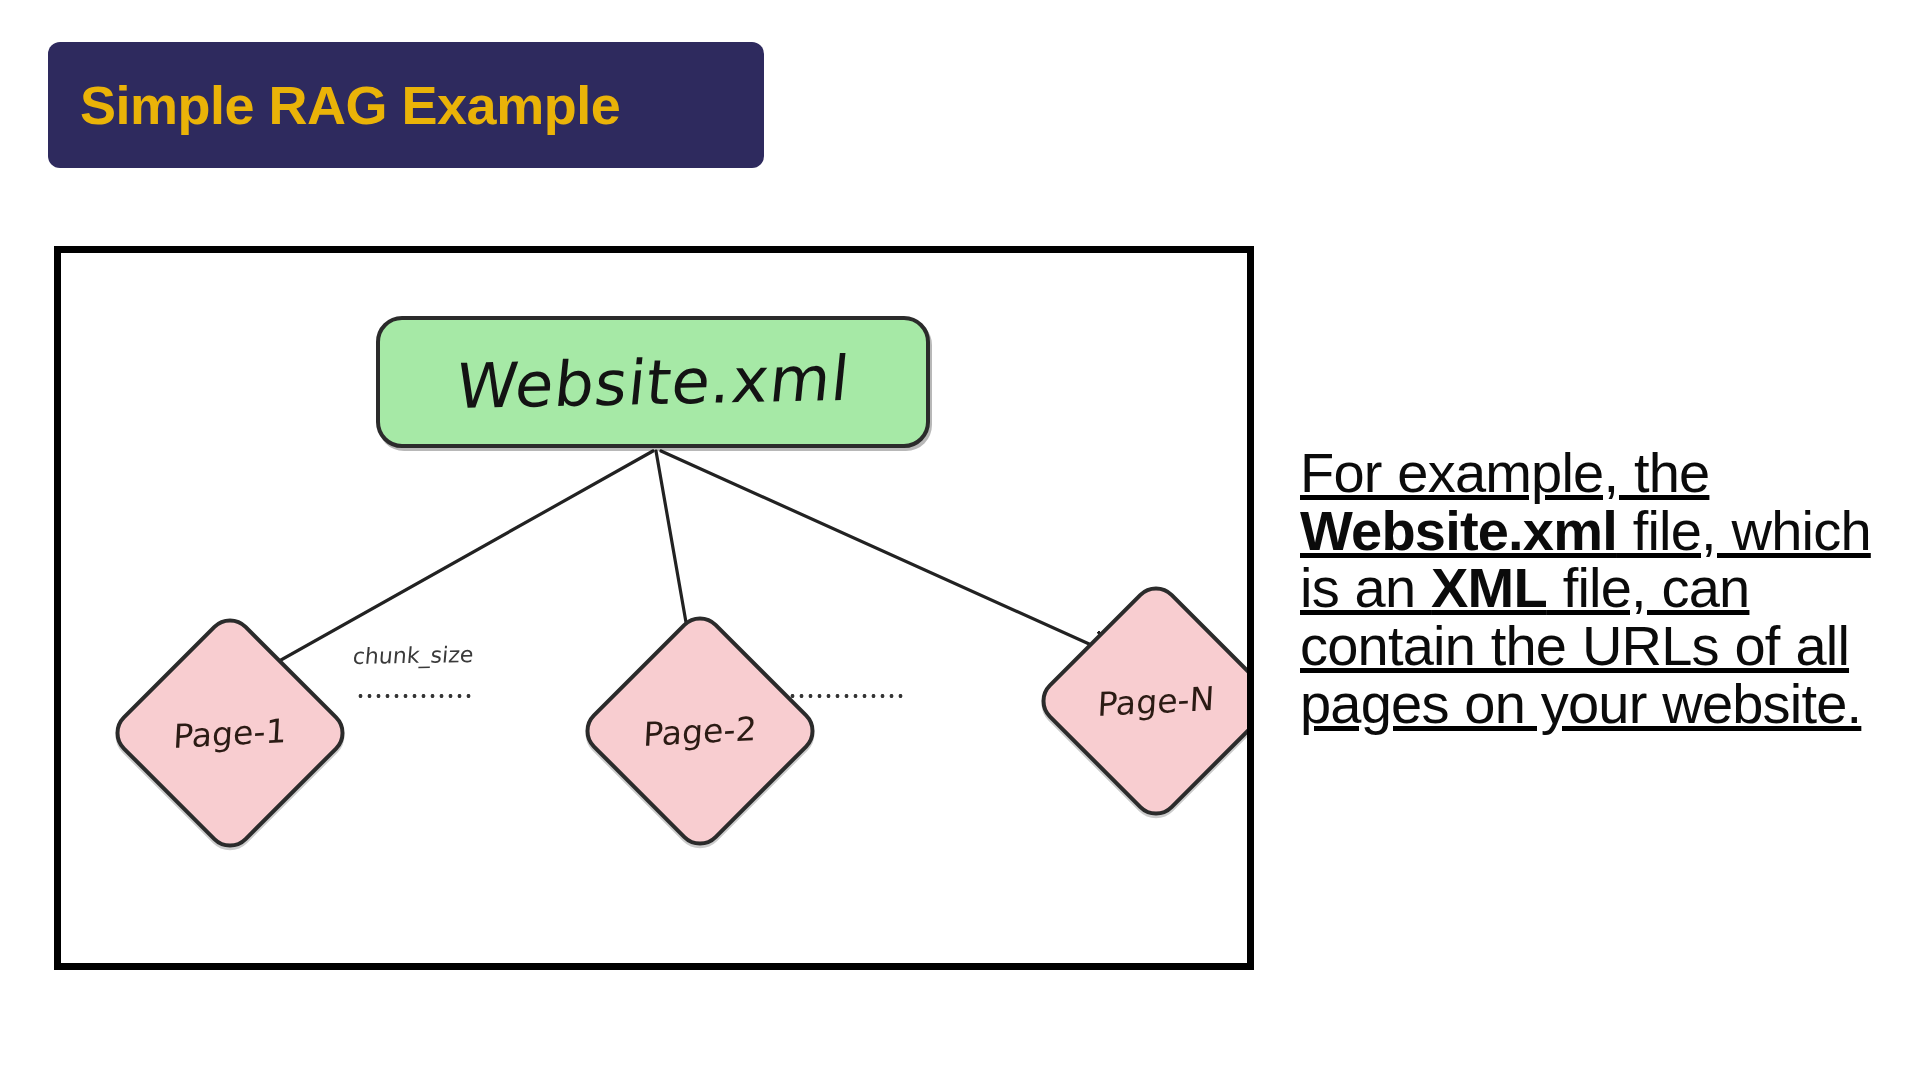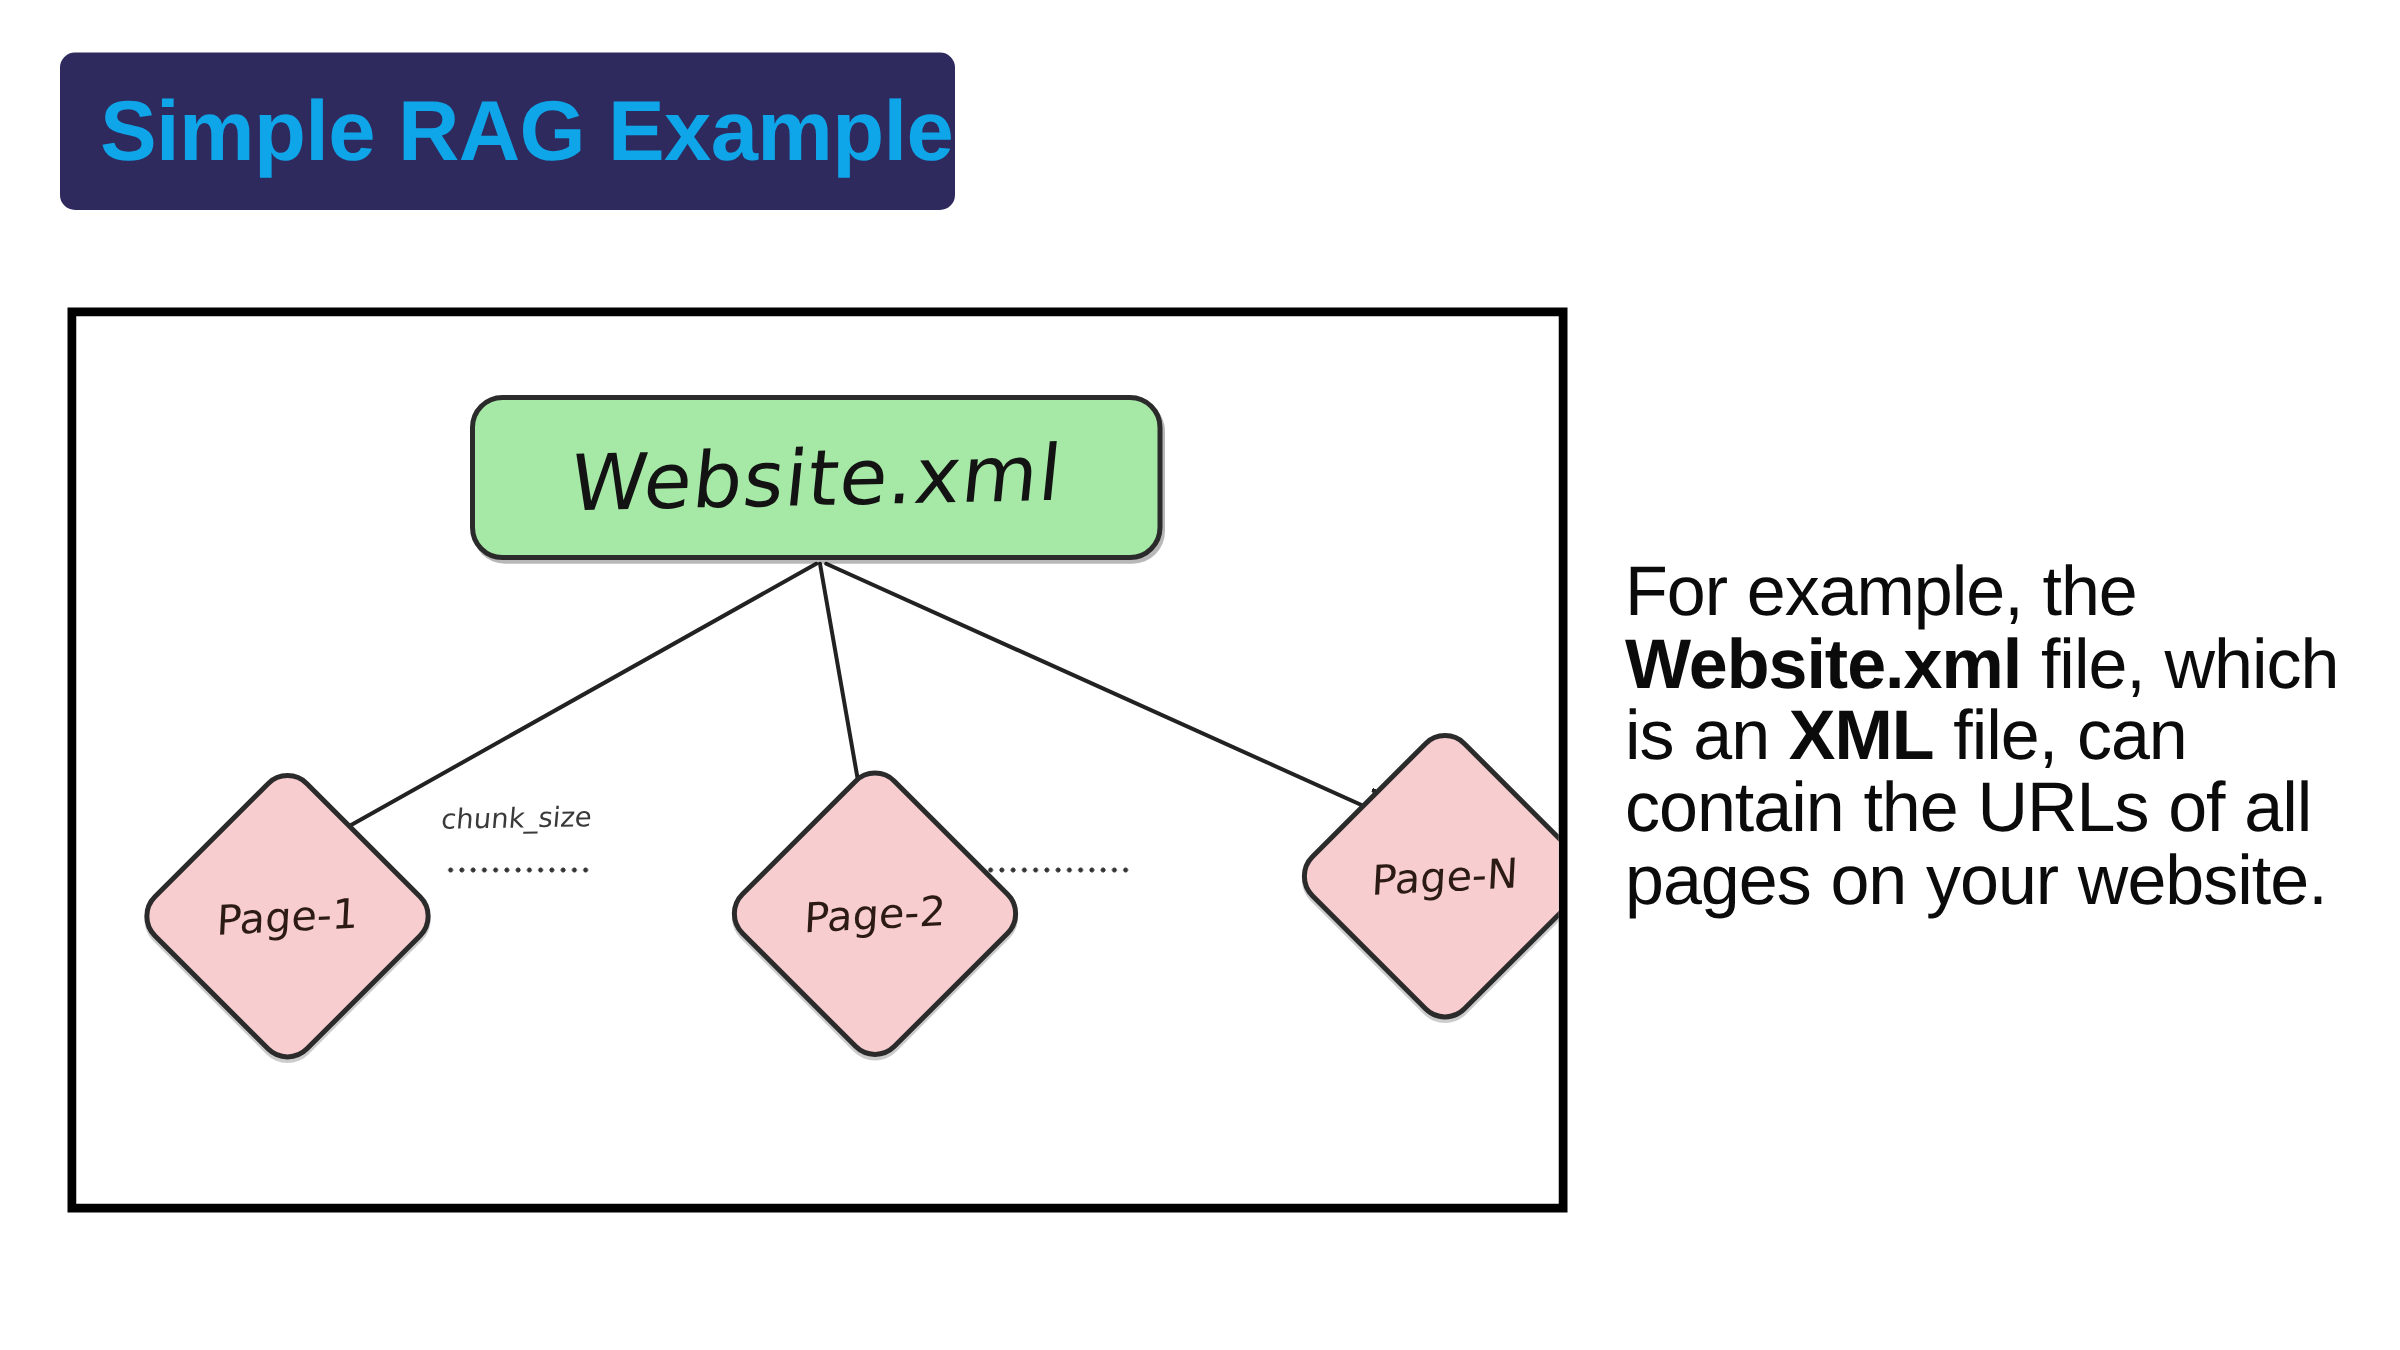--- a/index.html
+++ b/index.html
@@ -23,24 +23,24 @@
     top: 42px;
     width: 716px;
     height: 126px;
     background: #2e2a5e;
     border-radius: 12px;
     box-sizing: border-box;
     display: flex;
     align-items: center;
   }
   #title-banner .title-text {
-    color: #0ea5e9;
+    color: #eab308;
     font-family: "Liberation Sans", sans-serif;
     font-weight: bold;
-    font-size: 68px;
+    font-size: 54px;
     letter-spacing: -0.5px;
     padding-left: 32px;
     white-space: nowrap;
   }
 
   
   #diagram-frame {
     position: absolute;
     left: 54px;
     top: 246px;
@@ -155,20 +155,21 @@
   }
   #dotted-rule-1 { left: 295px; top: 440px; width: 118px; }
   #dotted-rule-2 { left: 727px; top: 440px; width: 118px; }
 
   
   #description-panel {
     position: absolute;
     left: 1300px;
     top: 388px;
     width: 580px;
+    text-decoration: underline;
   }
   #description-text {
     font-family: "Liberation Sans", sans-serif;
     font-size: 56px;
     line-height: 1.03;
     color: #0b0b0b;
     letter-spacing: -0.8px;
     word-spacing: 1px;
   }
   #description-text b { font-weight: bold; }

